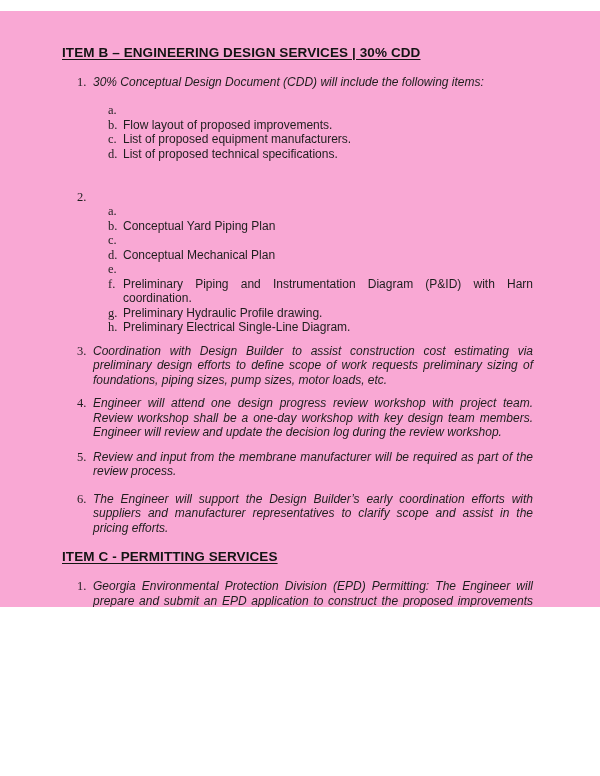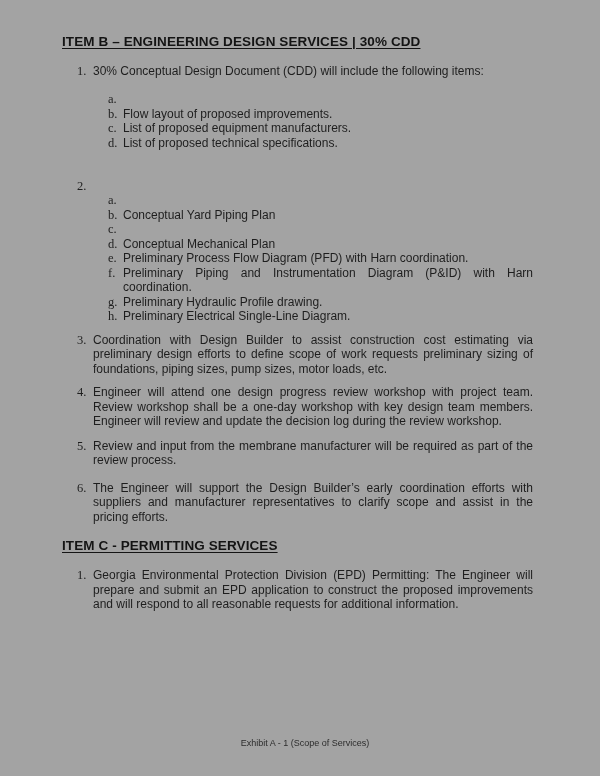--- a/index.html
+++ b/index.html
@@ -1,25 +1,26 @@
 <!DOCTYPE html>
 <html><head>
 <meta charset="utf-8">
 <style>
   * { margin: 0; padding: 0; box-sizing: border-box; }
   html, body { background: #ffffff; }
   .page {
     position: relative;
     width: 600px;
-    height: 776px;
-    background: #a3a3a3;
+    height: 596px;
+    background: #f9a8d4;
     overflow: hidden;
     font-family: "Liberation Sans", "DejaVu Sans", sans-serif;
     color: #1e1e1e;
     padding-top: 34px;
+    margin-top: 11px;
   }
   .heading {
     margin-left: 62px;
     font-size: 13.5px;
     line-height: 16px;
     font-weight: bold;
     color: #141414;
     letter-spacing: 0.1px;
   }
   .heading .u {
@@ -37,21 +38,21 @@
     font-size: 12.5px;
     line-height: 14.5px;
     flex: none;
   }
   .text {
     text-align: justify;
     flex: none;
   }
   .l1 { margin-left: 77px; }
   .l1 .marker { width: 16px; }
-  .l1 .text { width: 440px; }
+  .l1 .text { width: 440px; font-style: italic; }
   .l2 { margin-left: 108px; }
   .l2 .marker { width: 15px; }
   .l2 .text { width: 410px; }
   
   .mb-head   { margin-bottom: 14px; }   
   .mb-intro  { margin-bottom: 13.5px; } 
   .mb-bigap  { margin-bottom: 28.5px; } 
   .mb-s      { margin-bottom: 9px; }
   .mb-m      { margin-bottom: 10px; }
   .mb-l      { margin-bottom: 13px; }
@@ -111,21 +112,20 @@
     </div>
     <div class="row l2">
       <span class="marker">c.</span>
     </div>
     <div class="row l2">
       <span class="marker">d.</span>
       <p class="text">Conceptual Mechanical Plan</p>
     </div>
     <div class="row l2">
       <span class="marker">e.</span>
-      <p class="text">Preliminary Process Flow Diagram (PFD) with Harn coordination.</p>
     </div>
     <div class="row l2">
       <span class="marker">f.</span>
       <p class="text">Preliminary Piping and Instrumentation Diagram (P&amp;ID) with Harn coordination.</p>
     </div>
     <div class="row l2">
       <span class="marker">g.</span>
       <p class="text">Preliminary Hydraulic Profile drawing.</p>
     </div>
     <div class="row l2">

